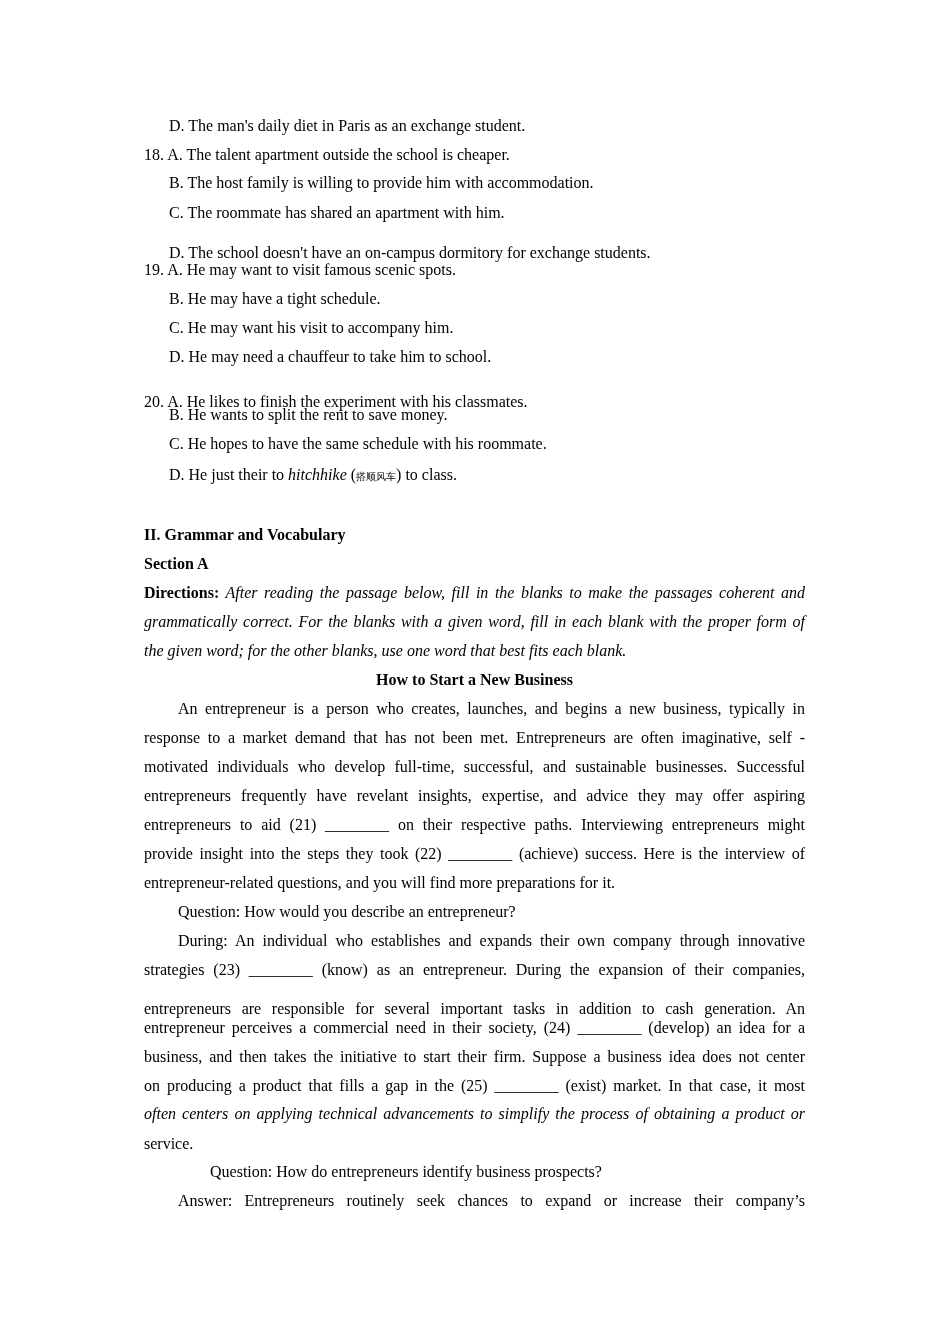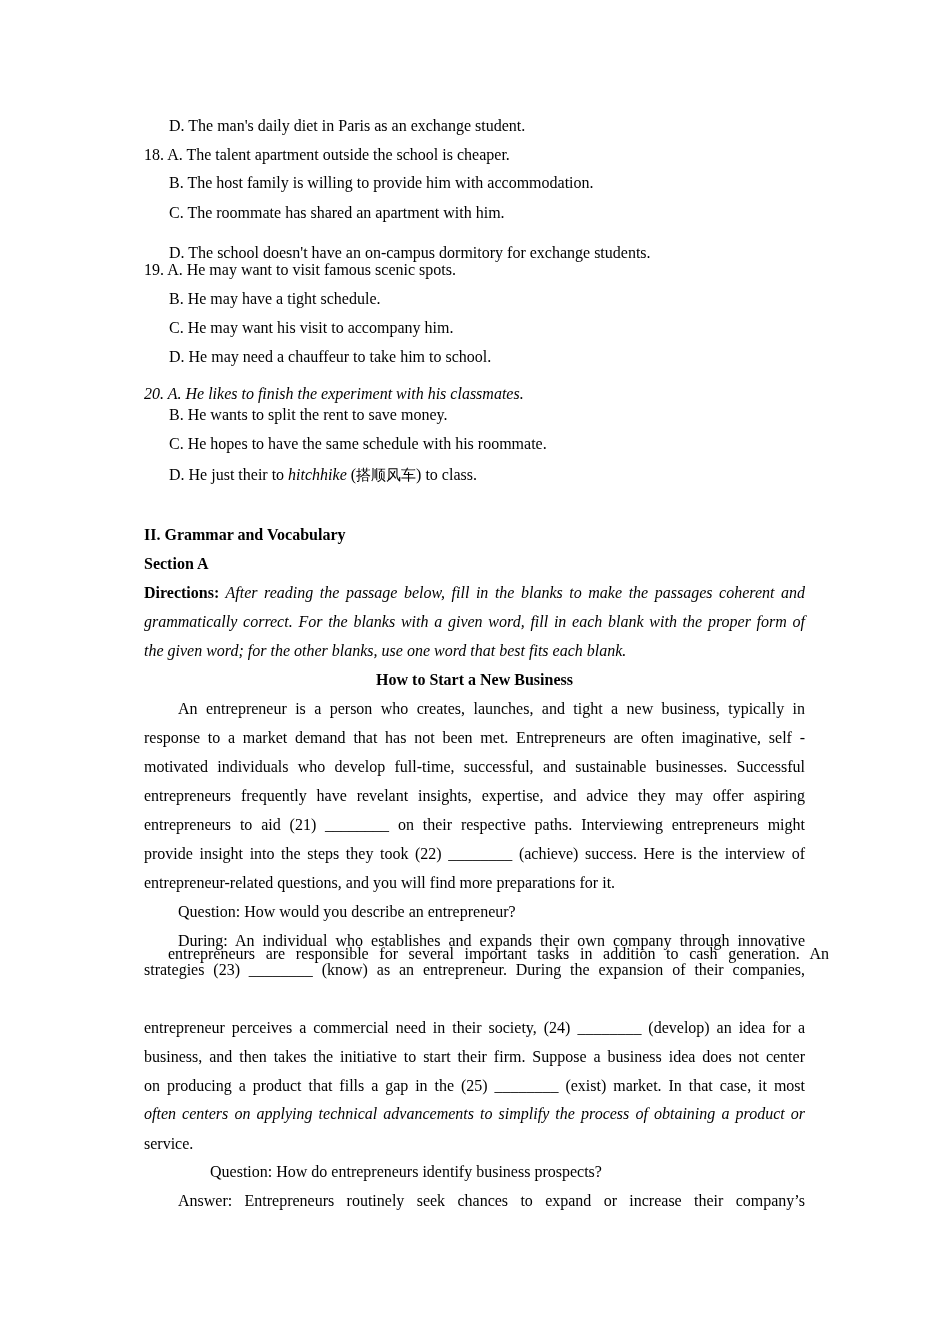--- a/index.html
+++ b/index.html
@@ -25,21 +25,21 @@
     .line {
       position: absolute;
       left: 0;
       white-space: nowrap;
       line-height: 20px;
     }
     .indent { left: 25px; }
     .qnum-line { left: 0; }
     .bold { font-weight: bold; }
     .italic { font-style: italic; }
-    .cjk { font-family: Liberation Sans, sans-serif; font-size: 15px; }
+    .cjk { font-family: Liberation Sans, sans-serif; font-size: 10px; }
     .just {
       position: absolute;
       left: 0;
       width: 661px;
       text-align: justify;
       text-align-last: justify;
       white-space: nowrap;
       line-height: 20px;
     }
     .just-indent {
@@ -65,47 +65,47 @@
   <div class="line qnum-line" style="top:145px;"><span>18.</span> <span>A. The talent apartment outside the school is cheaper.</span></div>
   <div class="line indent" style="top:173px;">B. The host family is willing to provide him with accommodation.</div>
   <div class="line indent" style="top:203px;">C. The roommate has shared an apartment with him.</div>
   <div class="line indent" style="top:243px;text-align:center;">D. The school doesn't have an on-campus dormitory for exchange students.</div>
 
   <div class="line qnum-line" style="top:260px;"><span>19.</span> <span>A. He may want to visit famous scenic spots.</span></div>
   <div class="line indent" style="top:289px;">B. He may have a tight schedule.</div>
   <div class="line indent" style="top:318px;">C. He may want his visit to accompany him.</div>
   <div class="line indent" style="top:347px;">D. He may need a chauffeur to take him to school.</div>
 
-  <div class="line qnum-line" style="top:384px;font-style:italic;"><span>20.</span> <span>A. He likes to finish the experiment with his classmates.</span></div>
+  <div class="line qnum-line" style="top:392px;"><span>20.</span> <span>A. He likes to finish the experiment with his classmates.</span></div>
   <div class="line indent" style="top:405px;">B. He wants to split the rent to save money.</div>
   <div class="line indent" style="top:434px;">C. He hopes to have the same schedule with his roommate.</div>
   <div class="line indent" style="top:465px;"><span>D. He just their to </span><span class="italic">hitchhike</span><span> (</span><span class="cjk">搭顺风车</span><span>) to class.</span></div>
 
   <div class="line bold" style="top:525px;">II. Grammar and Vocabulary</div>
   <div class="line bold" style="top:554px;">Section A</div>
 
   <div class="just" style="top:583px;"><span class="bold">Directions:</span><span class="italic"> After reading the passage below, fill in the blanks to make the passages coherent and</span></div>
   <div class="just italic" style="top:612px;">grammatically correct. For the blanks with a given word, fill in each blank with the proper form of</div>
   <div class="just italic noj" style="top:641px;">the given word; for the other blanks, use one word that best fits each blank.</div>
 
   <div class="center bold" style="top:670px;">How to Start a New Business</div>
 
-  <div class="just just-indent" style="top:699px;">An entrepreneur is a person who creates, launches, and tight a new business, typically in</div>
+  <div class="just just-indent" style="top:699px;">An entrepreneur is a person who creates, launches, and begins a new business, typically in</div>
   <div class="just" style="top:728px;">response to a market demand that has not been met. Entrepreneurs are often imaginative, self -</div>
   <div class="just" style="top:757px;">motivated individuals who develop full-time, successful, and sustainable businesses. Successful</div>
   <div class="just" style="top:786px;">entrepreneurs frequently have revelant insights, expertise, and advice they may offer aspiring</div>
   <div class="just" style="top:815px;">entrepreneurs to aid (21) ________ on their respective paths. Interviewing entrepreneurs might</div>
   <div class="just" style="top:844px;">provide insight into the steps they took (22) ________ (achieve) success. Here is the interview of</div>
   <div class="just noj" style="top:873px;">entrepreneur-related questions, and you will find more preparations for it.</div>
 
   <div class="line" style="top:902px; left:34px;">Question: How would you describe an entrepreneur?</div>
 
   <div class="just just-indent" style="top:931px;">During: An individual who establishes and expands their own company through innovative</div>
   <div class="just" style="top:960px;">strategies (23) ________ (know) as an entrepreneur. During the expansion of their companies,</div>
-  <div class="just" style="top:944px;margin-left:24px;">entrepreneurs are responsible for several important tasks in addition to cash generation. An</div>
+  <div class="just" style="top:999px;">entrepreneurs are responsible for several important tasks in addition to cash generation. An</div>
   <div class="just" style="top:1018px;">entrepreneur perceives a commercial need in their society, (24) ________ (develop) an idea for a</div>
   <div class="just" style="top:1047px;">business, and then takes the initiative to start their firm. Suppose a business idea does not center</div>
   <div class="just" style="top:1076px;">on producing a product that fills a gap in the (25) ________ (exist) market. In that case, it most</div>
   <div class="just" style="top:1104px;font-style:italic;">often centers on applying technical advancements to simplify the process of obtaining a product or</div>
   <div class="just noj" style="top:1134px;">service.</div>
 
   <div class="line" style="top:1162px; left:26px;margin-left:40px;">Question: How do entrepreneurs identify business prospects?</div>
 
   <div class="just just-indent" style="top:1191px;">Answer: Entrepreneurs routinely seek chances to expand or increase their company’s</div>
 

